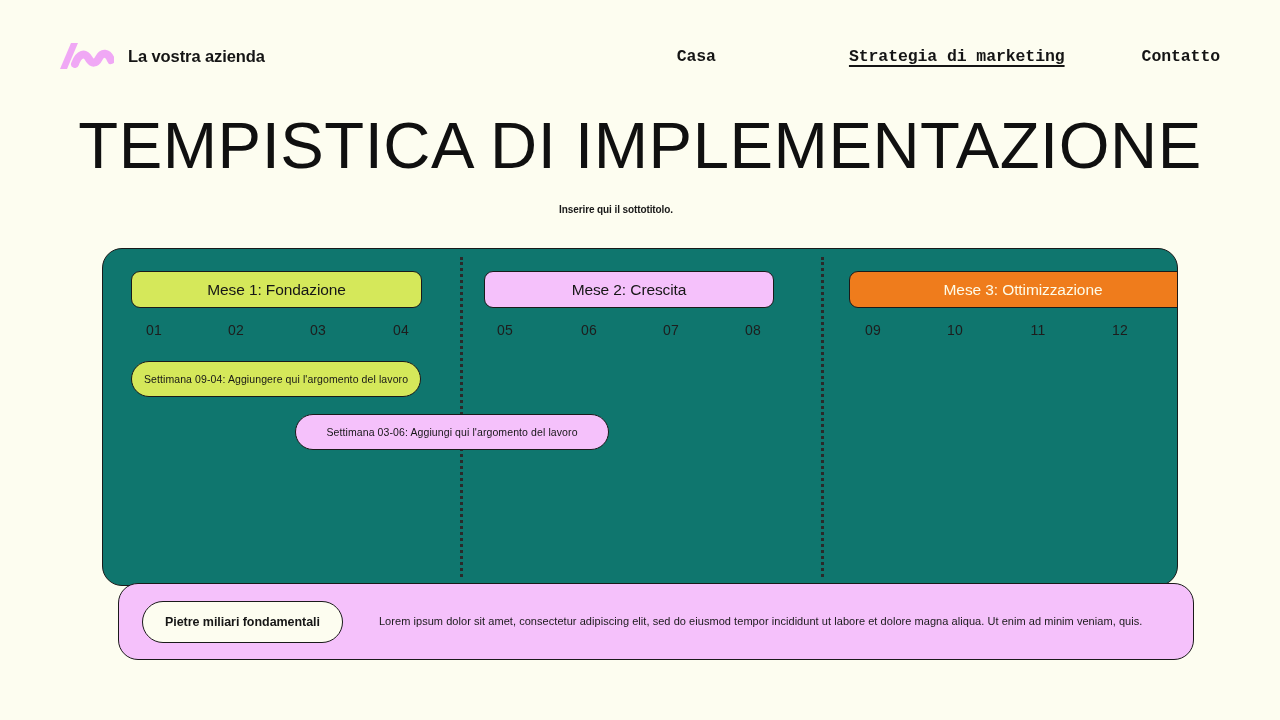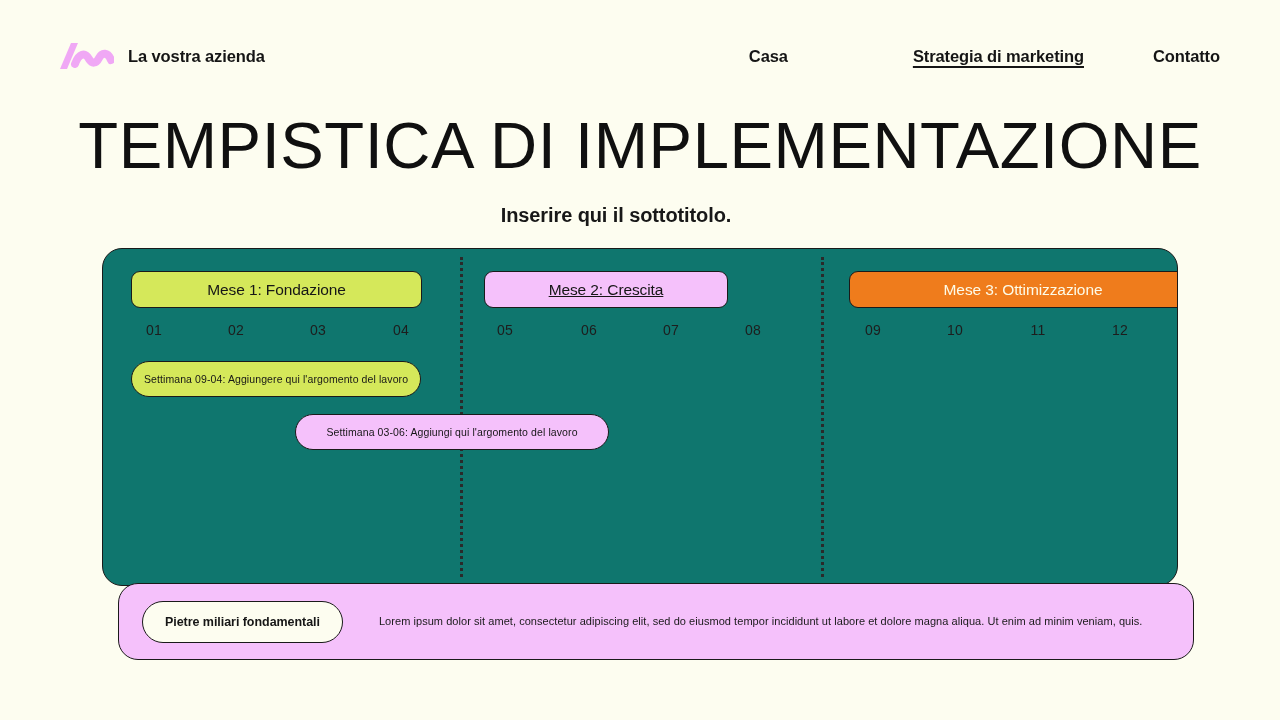--- a/index.html
+++ b/index.html
@@ -45,21 +45,22 @@
     font-weight: 700;
     letter-spacing: -0.1px;
     color: #151515;
     white-space: nowrap;
   }
 
   .main-nav {
     margin-left: auto;
     display: flex;
     align-items: center;
-    gap: 0;
+    gap: 8px;
+    font-family: Liberation Mono, monospace;
   }
 
   .nav-link {
     font-size: 16.5px;
     font-weight: 700;
     color: #151515;
     white-space: nowrap;
     letter-spacing: -0.1px;
     text-decoration: none;
     padding: 0;
@@ -88,21 +89,21 @@
     transform: scaleX(1.02);
     white-space: nowrap;
   }
 
   .page-subtitle {
     position: absolute;
     top: 204px;
     left: 0;
     width: 1232px;
     text-align: center;
-    font-size: 20px;
+    font-size: 10px;
     font-weight: 700;
     color: #181818;
     letter-spacing: -0.1px;
   }
 
   
   .timeline-card {
     position: absolute;
     left: 102px;
     top: 248px;
@@ -138,24 +139,23 @@
     letter-spacing: -0.1px;
     white-space: nowrap;
   }
 
   .month-1 {
     left: 28px; top: 22px; width: 291px;
     background: #d5e85a;
     color: #161616;
   }
   .month-2 {
-    left: 381px; top: 22px; width: 244px;
+    left: 381px; top: 22px; width: 290px;
     background: #f5c1fb;
     color: #161616;
-    text-decoration: underline;
   }
   .month-3 {
     left: 746px; top: 22px; width: 340px;
     background: #ef7c1c;
     color: #fdfbe8;
     padding-left: 8px;
   }
 
   
   .week-label {

